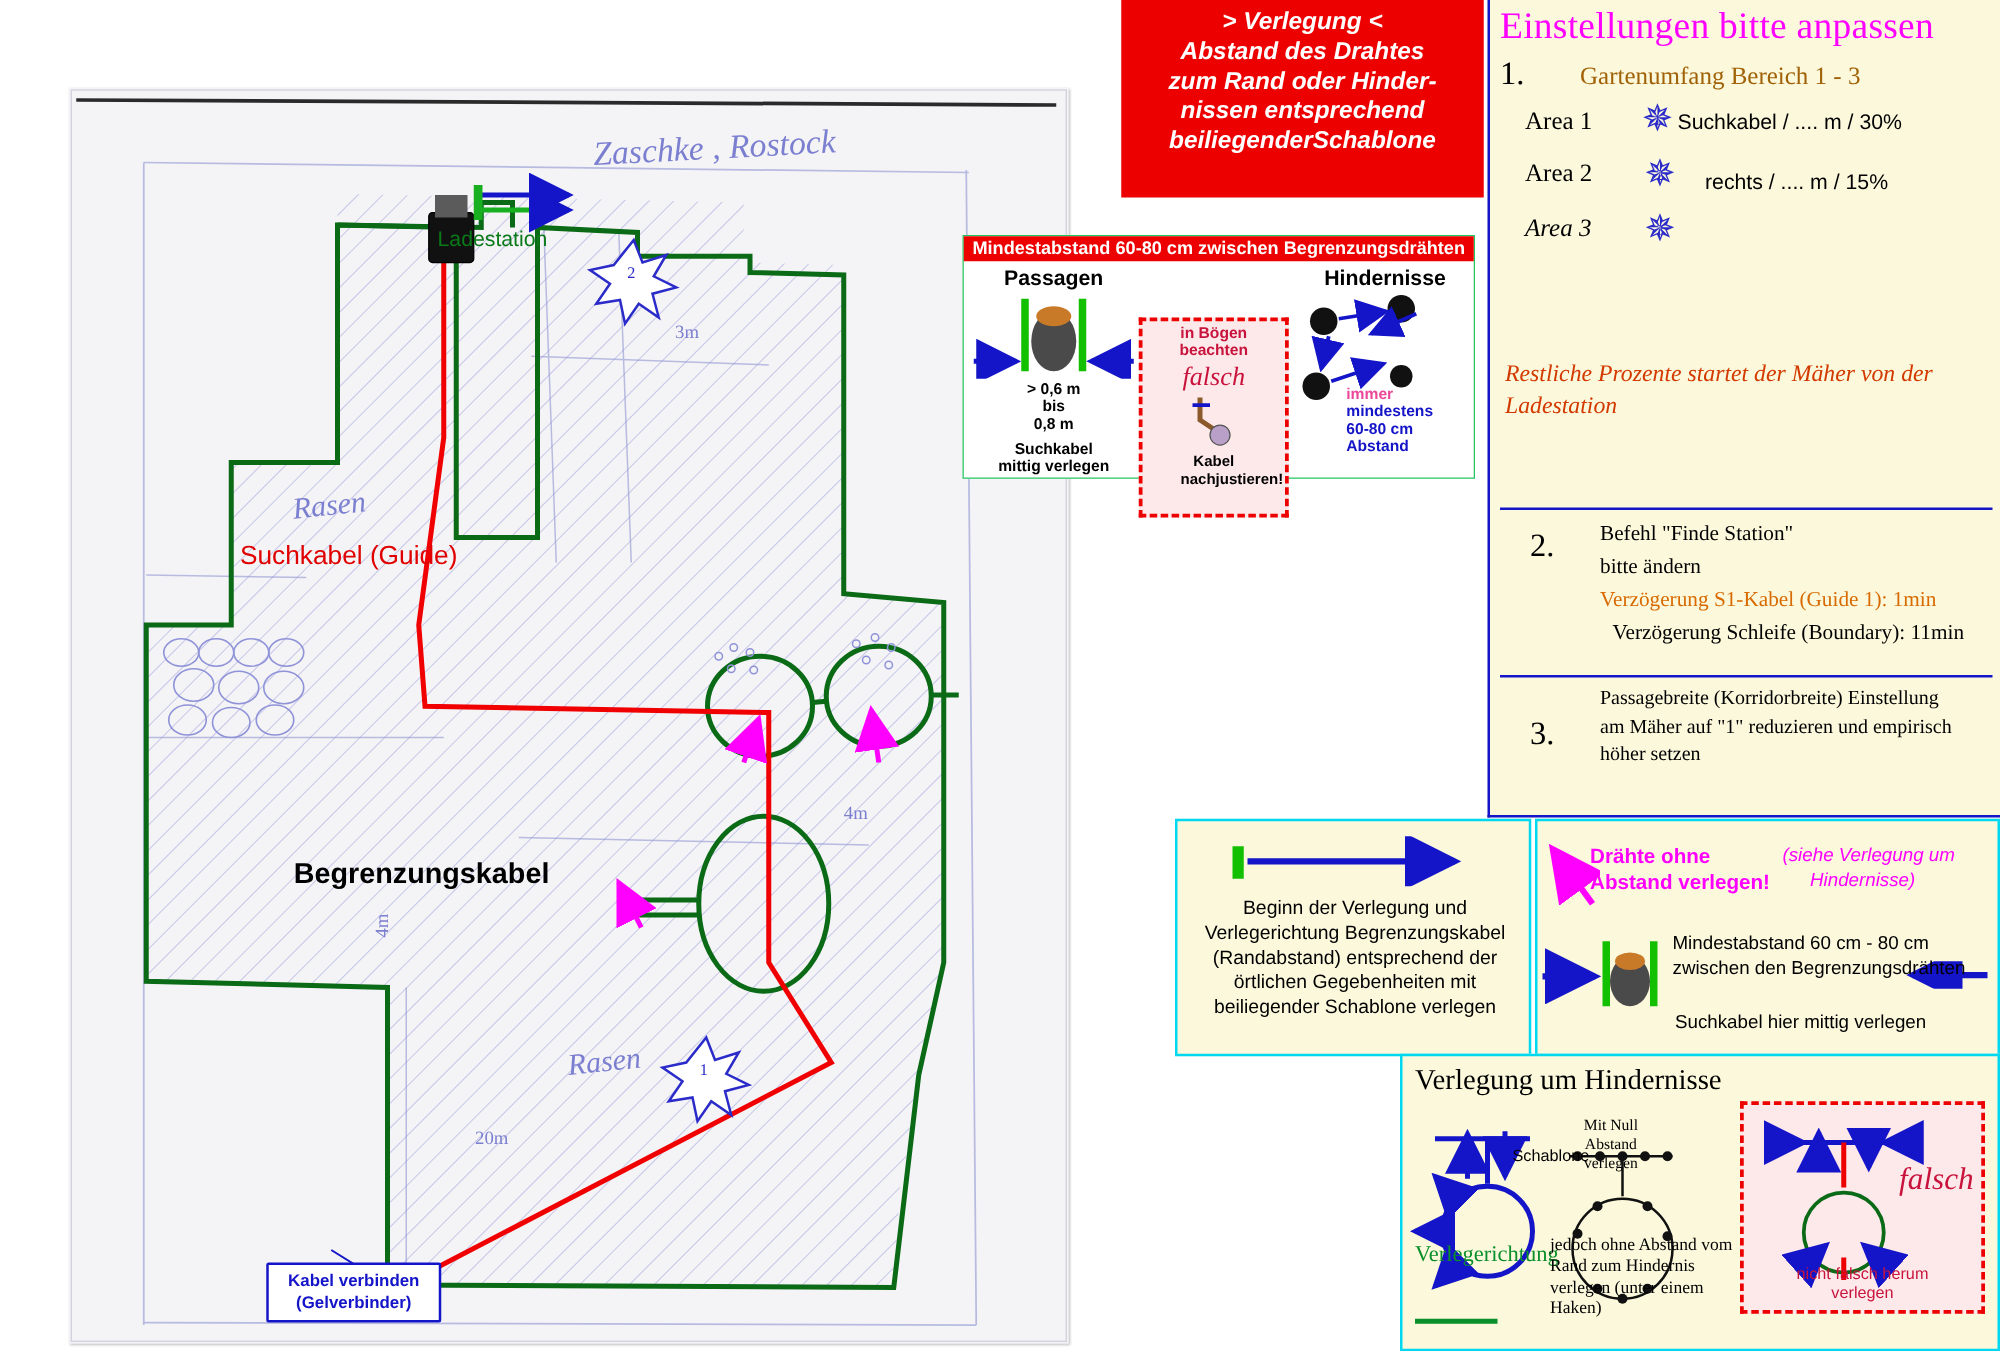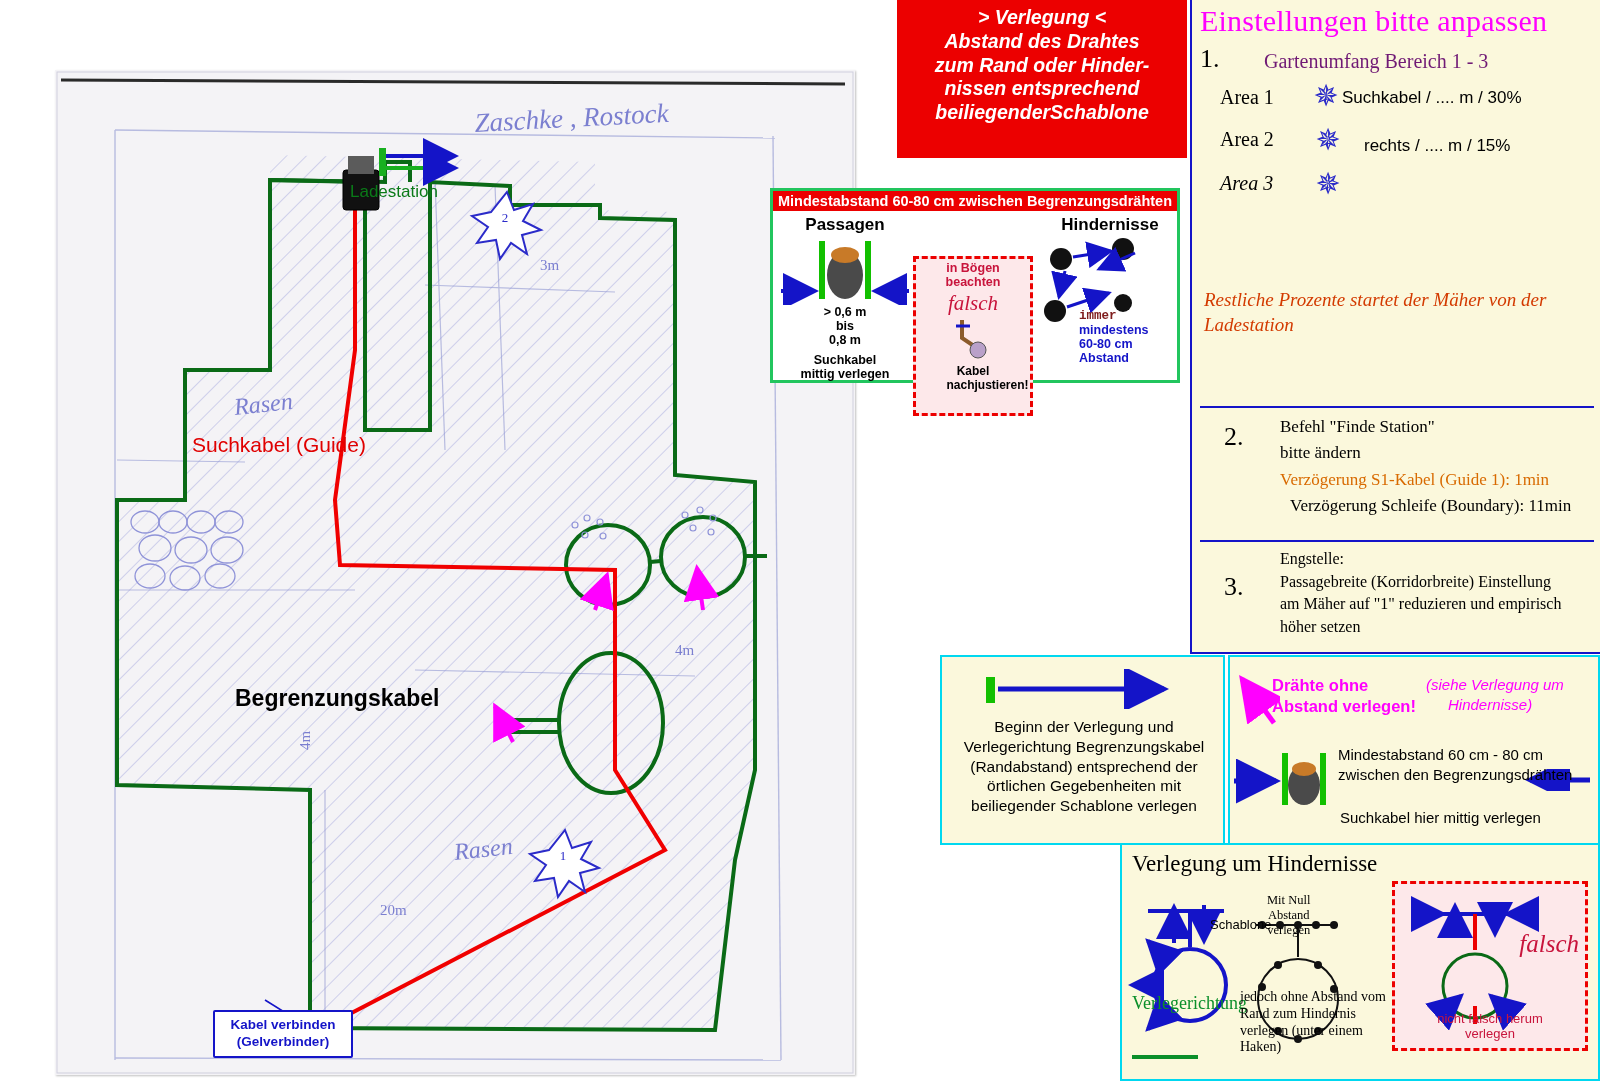--- a/index.html
+++ b/index.html
@@ -51,21 +51,21 @@
   }
   #yellow h1 {
     margin:4px 0 2px 8px; font-family:"Liberation Serif", serif;
     color:#ff00ff; font-size:30px; font-weight:normal; letter-spacing:.2px;
   }
   .num { font-family:"Liberation Serif", serif; font-size:26px; }
   #sec1 { position:absolute; left:0; top:44px; width:100%; }
   #sec1 .num { position:absolute; left:8px; top:0px; }
   #sec1 .gu {
     position:absolute; left:72px; top:6px;
-    font-family:"Liberation Serif", serif; font-size:20px; color:#701a75;
+    font-family:"Liberation Serif", serif; font-size:20px; color:#a16207;
   }
   .arearow { position:absolute; font-family:"Liberation Serif", serif; font-size:20px; }
   .areatxt { position:absolute; font-size:17px; }
   .star {
     position:absolute; width:28px; height:28px; color:#2b2bc9;
     font-size:30px; line-height:28px; text-align:center;
   }
   .starnum {
     position:absolute; width:28px; height:28px; line-height:28px; text-align:center;
     font-size:12px; color:#2b2bc9; font-family:"Liberation Serif", serif;
@@ -85,21 +85,21 @@
   #sec2 .body { position:absolute; left:88px; top:0px; width:320px;
     font-family:"Liberation Serif", serif; font-size:17px; line-height:1.55; }
   .orange { color:#d86a00; }
   #sec3 { position:absolute; left:0; top:548px; width:100%; }
   #sec3 .num { position:absolute; left:32px; top:24px; }
   #sec3 .body { position:absolute; left:88px; top:0px; width:320px;
     font-family:"Liberation Serif", serif; font-size:16px; line-height:1.42; }
   
   #minbox {
     position:absolute; left:770px; top:188px; width:410px; height:195px;
-    background:#ffffff; border:3px solid #22c55e;
+    background:#ffffff; border:1px solid #22c55e;
   }
   #minbox .hdr {
     background:#ec0000; color:#ffffff; font-weight:bold; font-size:14.5px;
     text-align:center; padding:2px 0; white-space:nowrap; overflow:hidden;
   }
   #minbox .cols { position:relative; height:170px; }
   .mb-col { position:absolute; top:4px; }
   .mb-t { font-weight:bold; font-size:17px; color:#000; text-align:center; }
   .mb-s { font-size:12.5px; font-weight:bold; color:#000; text-align:center; }
   #falschbox {
@@ -319,21 +319,20 @@
       <div class="orange">Verzögerung S1-Kabel (Guide 1): 1min</div>
       <div style="padding-left:10px;">Verzögerung Schleife (Boundary): 11min</div>
     </div>
   </div>
 
   <div class="hr" style="top:540px;"></div>
 
   <div id="sec3">
     <div class="num">3.</div>
     <div class="body">
-      <div>Engstelle:</div>
       <div>Passagebreite (Korridorbreite) Einstellung</div>
       <div>am Mäher auf "1" reduzieren und empirisch</div>
       <div>höher setzen</div>
     </div>
   </div>
 </div>
 
 <div id="minbox">
   <div class="hdr">Mindestabstand 60-80 cm zwischen Begrenzungsdrähten</div>
   <div class="cols">
@@ -373,21 +372,21 @@
       <svg width="142" height="96" viewBox="0 0 142 96">
         <circle cx="22" cy="24" r="11" fill="#111"></circle>
         <circle cx="84" cy="14" r="11" fill="#111"></circle>
         <circle cx="16" cy="76" r="11" fill="#111"></circle>
         <circle cx="84" cy="68" r="9" fill="#111"></circle>
         <line x1="34" y1="22" x2="72" y2="16" stroke="#1414c8" stroke-width="3" marker-end="url(#arrB)"></line>
         <line x1="96" y1="18" x2="60" y2="34" stroke="#1414c8" stroke-width="3" marker-end="url(#arrB)"></line>
         <line x1="28" y1="72" x2="70" y2="58" stroke="#1414c8" stroke-width="3" marker-end="url(#arrB)"></line>
         <line x1="26" y1="36" x2="20" y2="62" stroke="#1414c8" stroke-width="3" marker-end="url(#arrB)"></line>
       </svg>
-      <div class="mb-s" style="color:#7f1d1d; text-align:left; padding-left:40px; margin-top:-26px;font-family:Liberation Mono, monospace;">immer</div>
+      <div class="mb-s" style="color:#ec4899; text-align:left; padding-left:40px; margin-top:-26px;">immer</div>
       <div class="mb-s" style="color:#1414c8; text-align:left; padding-left:40px;">mindestens</div>
       <div class="mb-s" style="color:#1414c8; text-align:left; padding-left:40px;">60-80 cm</div>
       <div class="mb-s" style="color:#1414c8; text-align:left; padding-left:40px;">Abstand</div>
     </div>
   </div>
 </div>
 
 <div id="cyan1">
   <svg width="200" height="40" viewBox="0 0 200 40" style="position:absolute;left:42px;top:12px;">
     <rect x="2" y="8" width="9" height="26" fill="#12c000"></rect>

